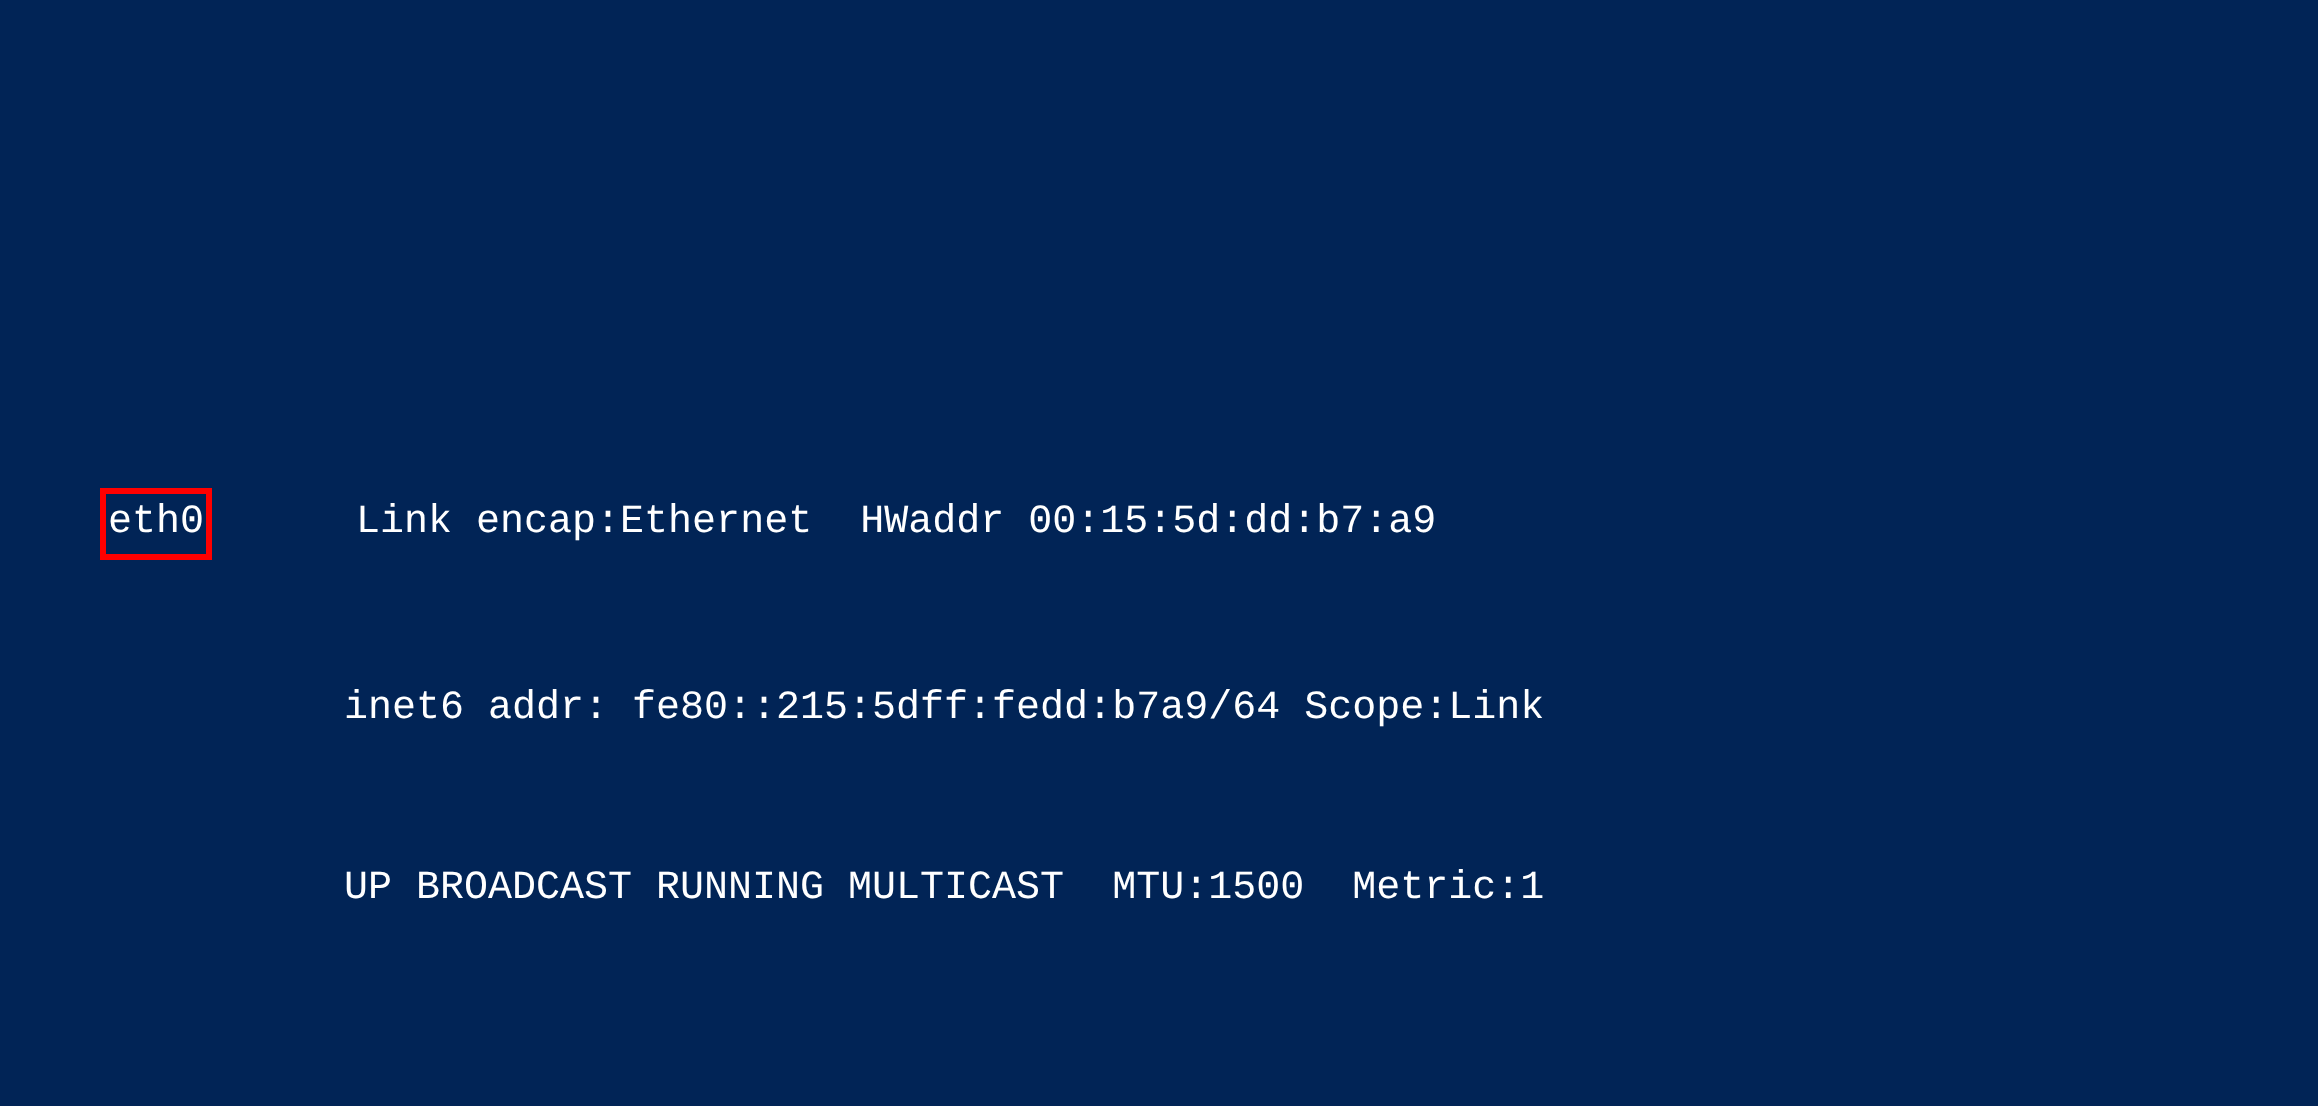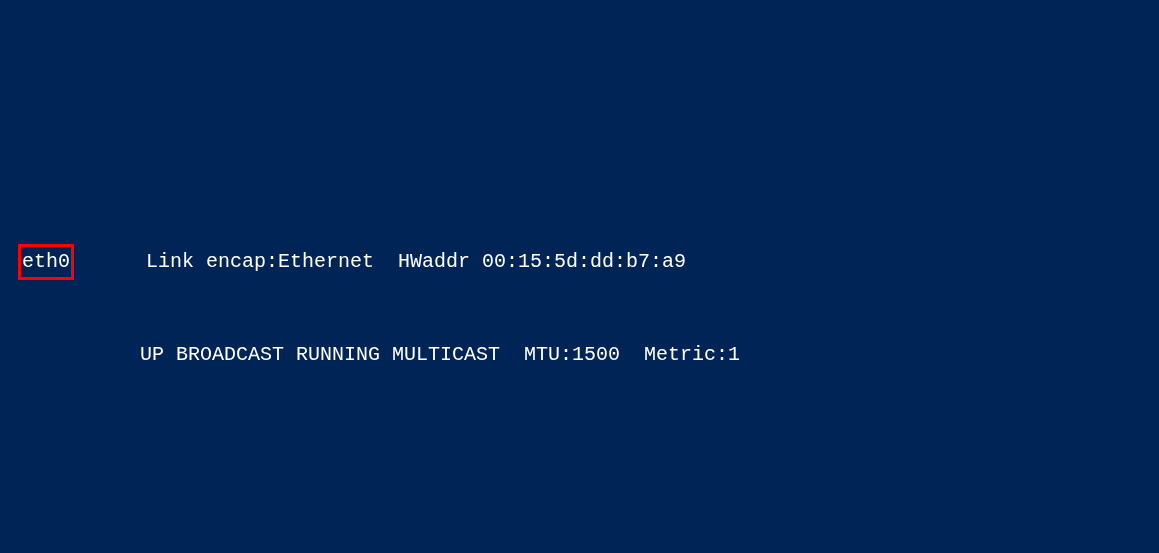--- a/index.html
+++ b/index.html
@@ -24,34 +24,36 @@
       border: 3px solid #ff0000;
       display: inline-block;
       padding: 0 1px;
       margin-left: -4px;
     }
     .iface-block {
       margin-bottom: 18px;
     }
     .line {
       padding-left: 22px;
+      margin-left: 32px;
     }
     .indent {
       display: inline-block;
       width: 118px;
     }
   </style>
 </head>
 <body>
 
 
 
 <div class="terminal">
   <div class="iface-block">
     <div class="line"><span class="highlight-box"><span>eth0</span></span>      <span>Link encap:Ethernet  HWaddr 00:15:5d:dd:b7:a9</span></div>
+    <div class="line"><span class="indent"></span><span>inet6 addr: fe80::215:5dff:fedd:b7a9/64 Scope:Link</span></div>
     <div class="line"><span class="indent"></span><span>UP BROADCAST RUNNING MULTICAST  MTU:1500  Metric:1</span></div>
     
     
     
     
   </div>
 
   
 </div>
 

